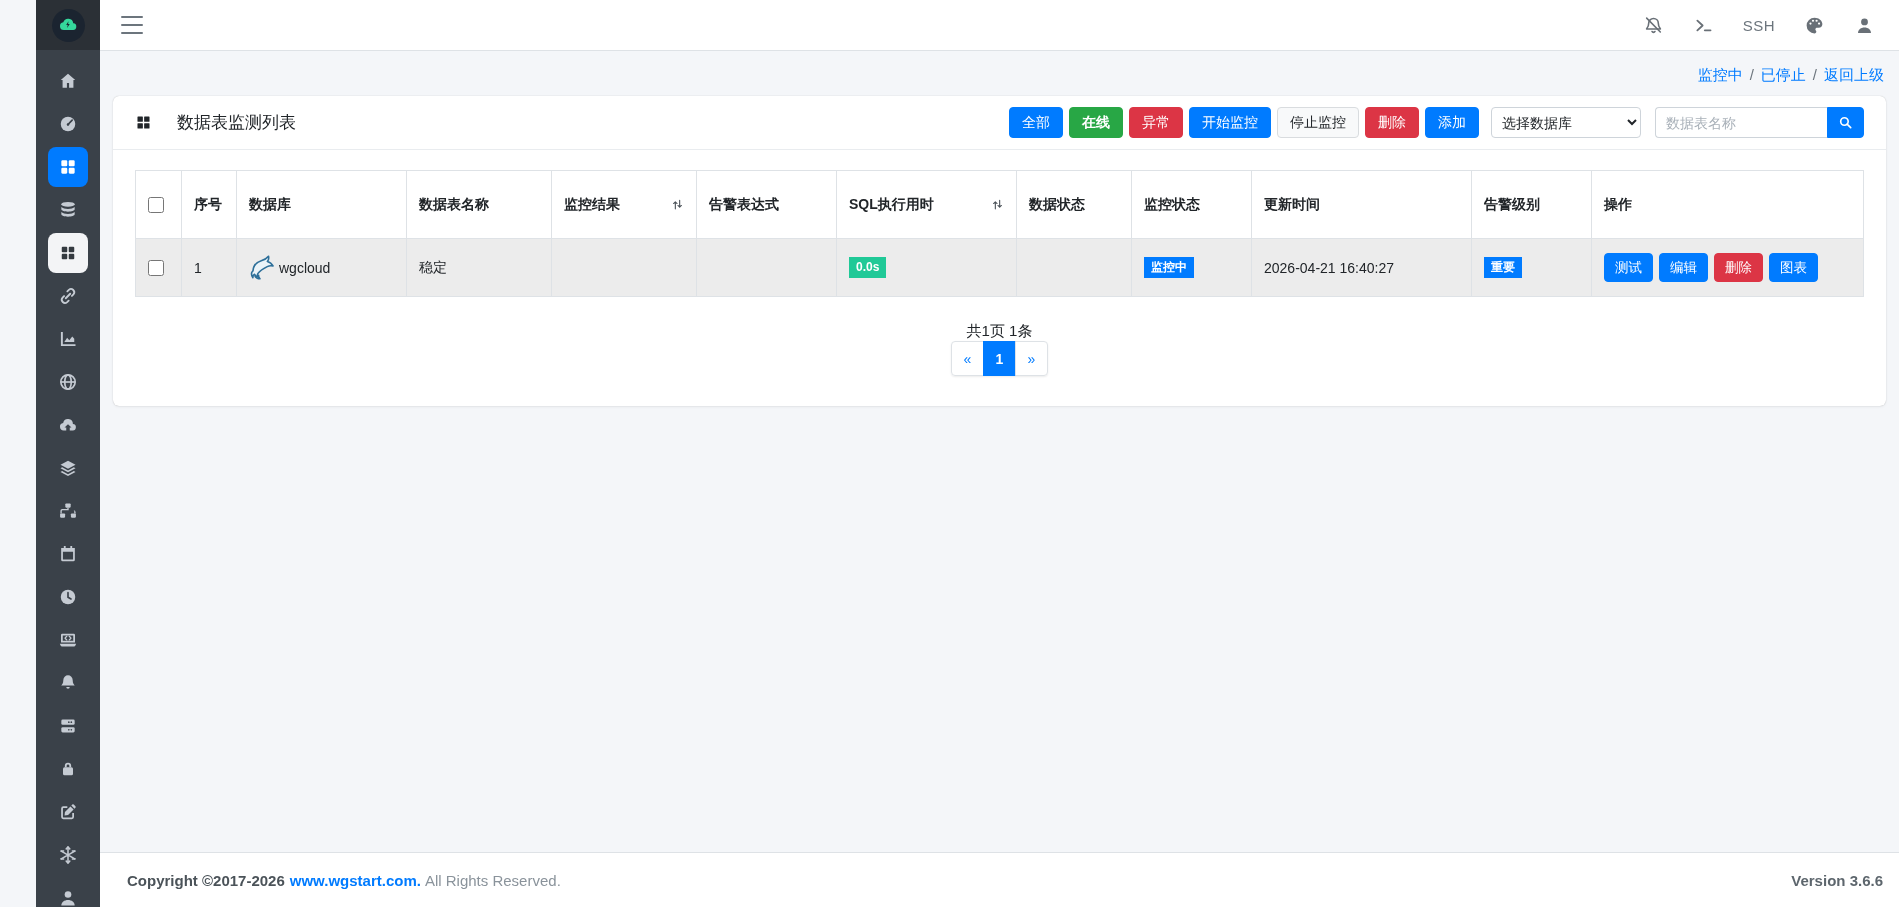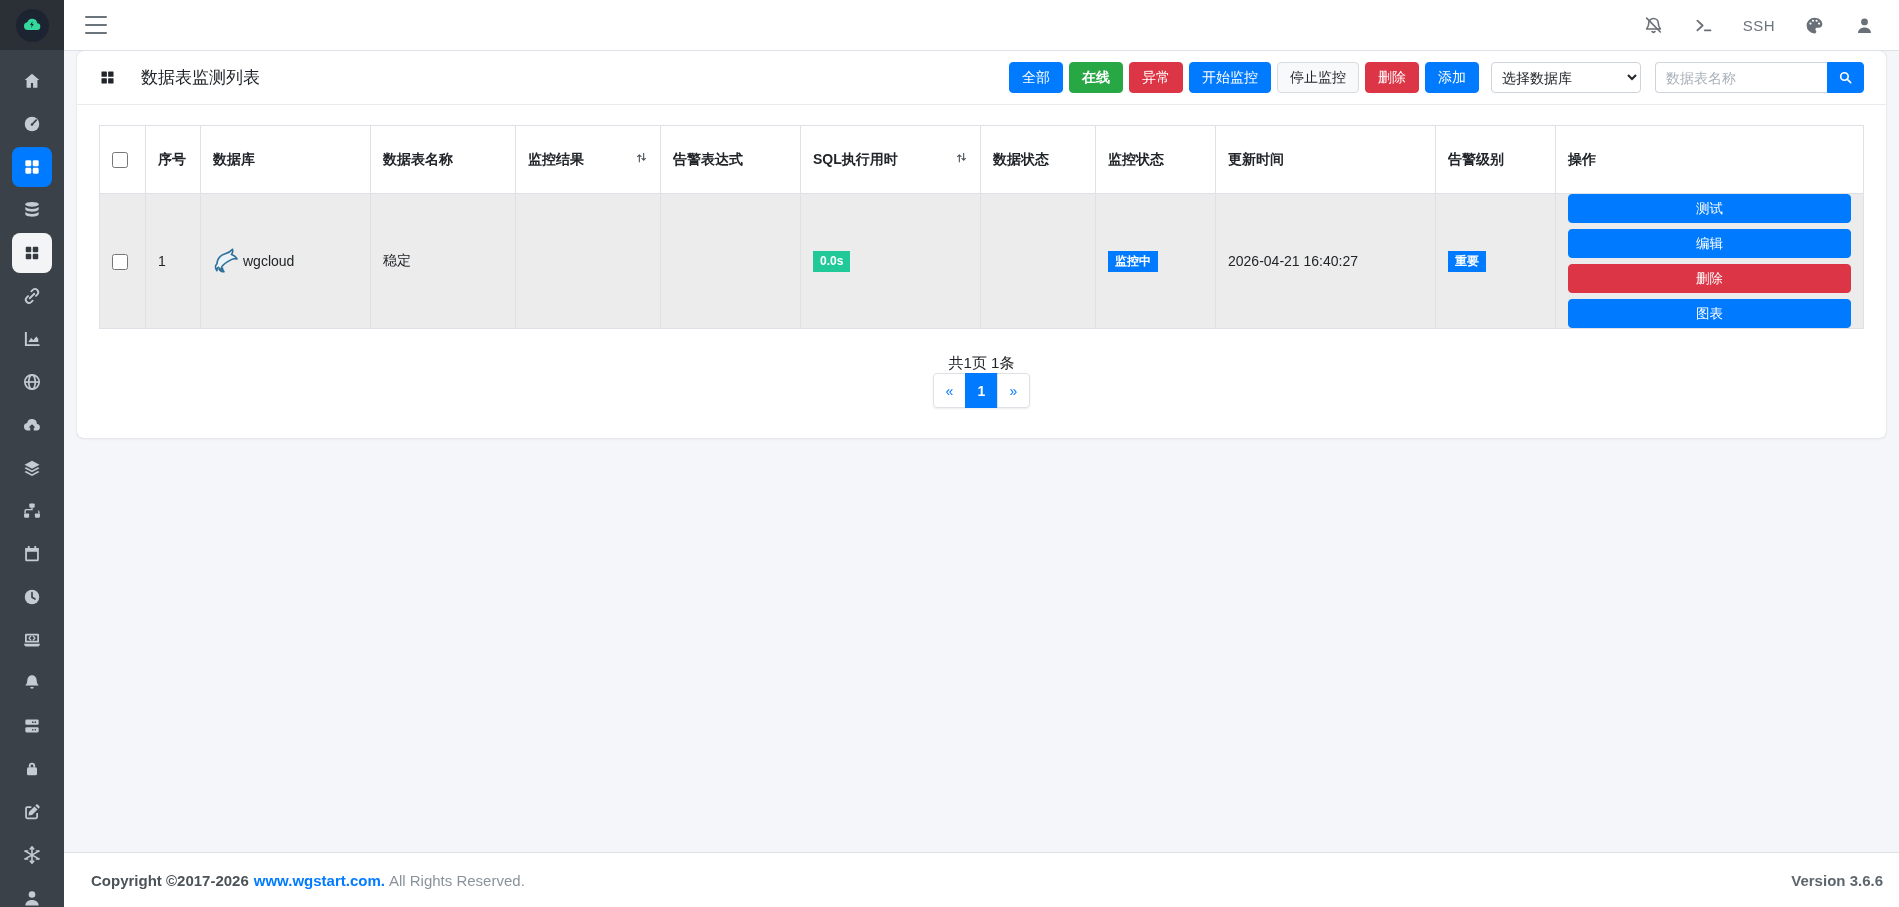--- a/index.html
+++ b/index.html
@@ -1,18 +1,18 @@
 <!DOCTYPE html>
 <html><head>
 <meta charset="utf-8">
 <style>
   * { box-sizing: border-box; margin: 0; padding: 0; }
   html,body { width:1899px; height:907px; overflow:hidden; }
   body { font-family:"Liberation Sans","DejaVu Sans",sans-serif; background:#f4f6f9; color:#212529; font-size:14px; }
-  .app { display:flex; width:100%; height:100%; }
+  .app { display:flex; width:100%; height:100%;padding-left:36px; }
 
   
   .sidebar { width:64px; min-width:64px; background:#3a4149; display:flex; flex-direction:column; z-index:5; }
   .logo-strip { height:51px; background:#2b3036; display:flex; align-items:center; justify-content:center; }
   .logo-circle { width:33px; height:33px; border-radius:50%; background:#1b2430; display:flex; align-items:center; justify-content:center; }
   .logo-circle svg { width:20px; height:20px; }
   .side-nav { display:flex; flex-direction:column; align-items:center; padding-top:11px; gap:3px; overflow:hidden; }
   .nav-item { width:40px; height:40px; min-height:40px; border-radius:8px; display:flex; align-items:center; justify-content:center; color:#c5cbd3; cursor:pointer; }
   .nav-item svg { width:20px; height:20px; }
   .nav-item.active { background:#007bff; color:#ffffff; }
@@ -50,34 +50,34 @@
   .search-input { height:31px; width:172px; border:1px solid #ced4da; border-right:none; border-radius:4px 0 0 4px; padding:0 10px; font-size:14px; font-family:inherit; color:#212529; outline:none; }
   .search-input::placeholder { color:#a9b1b9; }
   .search-btn { width:37px; height:31px; background:#007bff; border:1px solid #007bff; border-radius:0 4px 4px 0; display:flex; align-items:center; justify-content:center; cursor:pointer; }
   .search-btn svg { width:15px; height:15px; }
 
   .card-body { padding:20px 22px 30px; }
   table.monitor-table { width:100%; border-collapse:collapse; table-layout:fixed; }
   .monitor-table th, .monitor-table td { border:1px solid #dee2e6; padding:0 12px; text-align:left; overflow:hidden; }
   .monitor-table th { height:68px; font-size:14px; font-weight:700; color:#212529; background:#fff; }
   .monitor-table td { height:58px; font-size:14px; background:#ececec; }
-  .th-flex { display:flex; justify-content:space-between; }
+  .th-flex { display:flex; align-items:center; justify-content:space-between; }
   .sort-icon { color:#495057; flex:none; }
   .sort-icon svg { width:13px; height:13px; display:block; }
   .cb-cell { text-align:center; }
   .row-check, .head-check { width:16px; height:16px; accent-color:#007bff; cursor:pointer; vertical-align:middle; }
 
   .db-cell { display:flex; align-items:center; }
   .db-cell svg { width:30px; height:30px; flex:none; }
 
   .badge { display:inline-block; padding:3px 7px; border-radius:0; font-size:12px; font-weight:700; color:#fff; line-height:1.25; }
   .badge-blue { background:#007bff; }
   .badge-teal { background:#20c997; }
 
-  .row-actions { display:flex; gap:6px;flex-direction:column; }
+  .row-actions { display:flex; gap:6px; }
   .btn-xs { height:29px; padding:0 10px; font-size:13.5px; border-radius:4px; }
 
   .list-footer { display:flex; align-items:center; justify-content:space-between; margin-top:25px; padding:0 2px;flex-direction:column; }
   .count-text { font-size:15px; color:#212529; }
   .pagination { display:flex; box-shadow:0 1px 2px rgba(0,0,0,.08); border-radius:4px; }
   .page-link { min-width:33px; height:35px; display:flex; align-items:center; justify-content:center; background:#fff; border:1px solid #dee2e6; color:#007bff; font-size:14px; cursor:pointer; margin-left:-1px; }
   .page-link:first-child { border-radius:4px 0 0 4px; margin-left:0; }
   .page-link:last-child { border-radius:0 4px 4px 0; }
   .page-link.active { background:#007bff; border-color:#007bff; color:#fff; font-weight:700; }
 
@@ -278,20 +278,23 @@
           <svg viewBox="0 0 24 24" fill="currentColor">
               <circle cx="12" cy="7.9" r="3.9"></circle>
               <path d="M4.6 20.5c0-3.8 3.3-6.2 7.4-6.2s7.4 2.4 7.4 6.2z"></path>
             </svg>
         </span>
       </div>
     </header>
 
     <div class="content">
 
+      <div class="breadcrumb">
+        <a>监控中</a><span class="sep">/</span><a>已停止</a><span class="sep">/</span><a>返回上级</a>
+      </div>
 
       <div class="card">
         <div class="card-header">
           <div class="card-title">
             <svg viewBox="0 0 24 24" fill="#212529">
                 <rect x="3.5" y="3.5" width="7.6" height="7.6" rx="0.8"></rect>
                 <rect x="12.9" y="3.5" width="7.6" height="7.6" rx="0.8"></rect>
                 <rect x="3.5" y="12.9" width="7.6" height="7.6" rx="0.8"></rect>
                 <rect x="12.9" y="12.9" width="7.6" height="7.6" rx="0.8"></rect>
               </svg>

